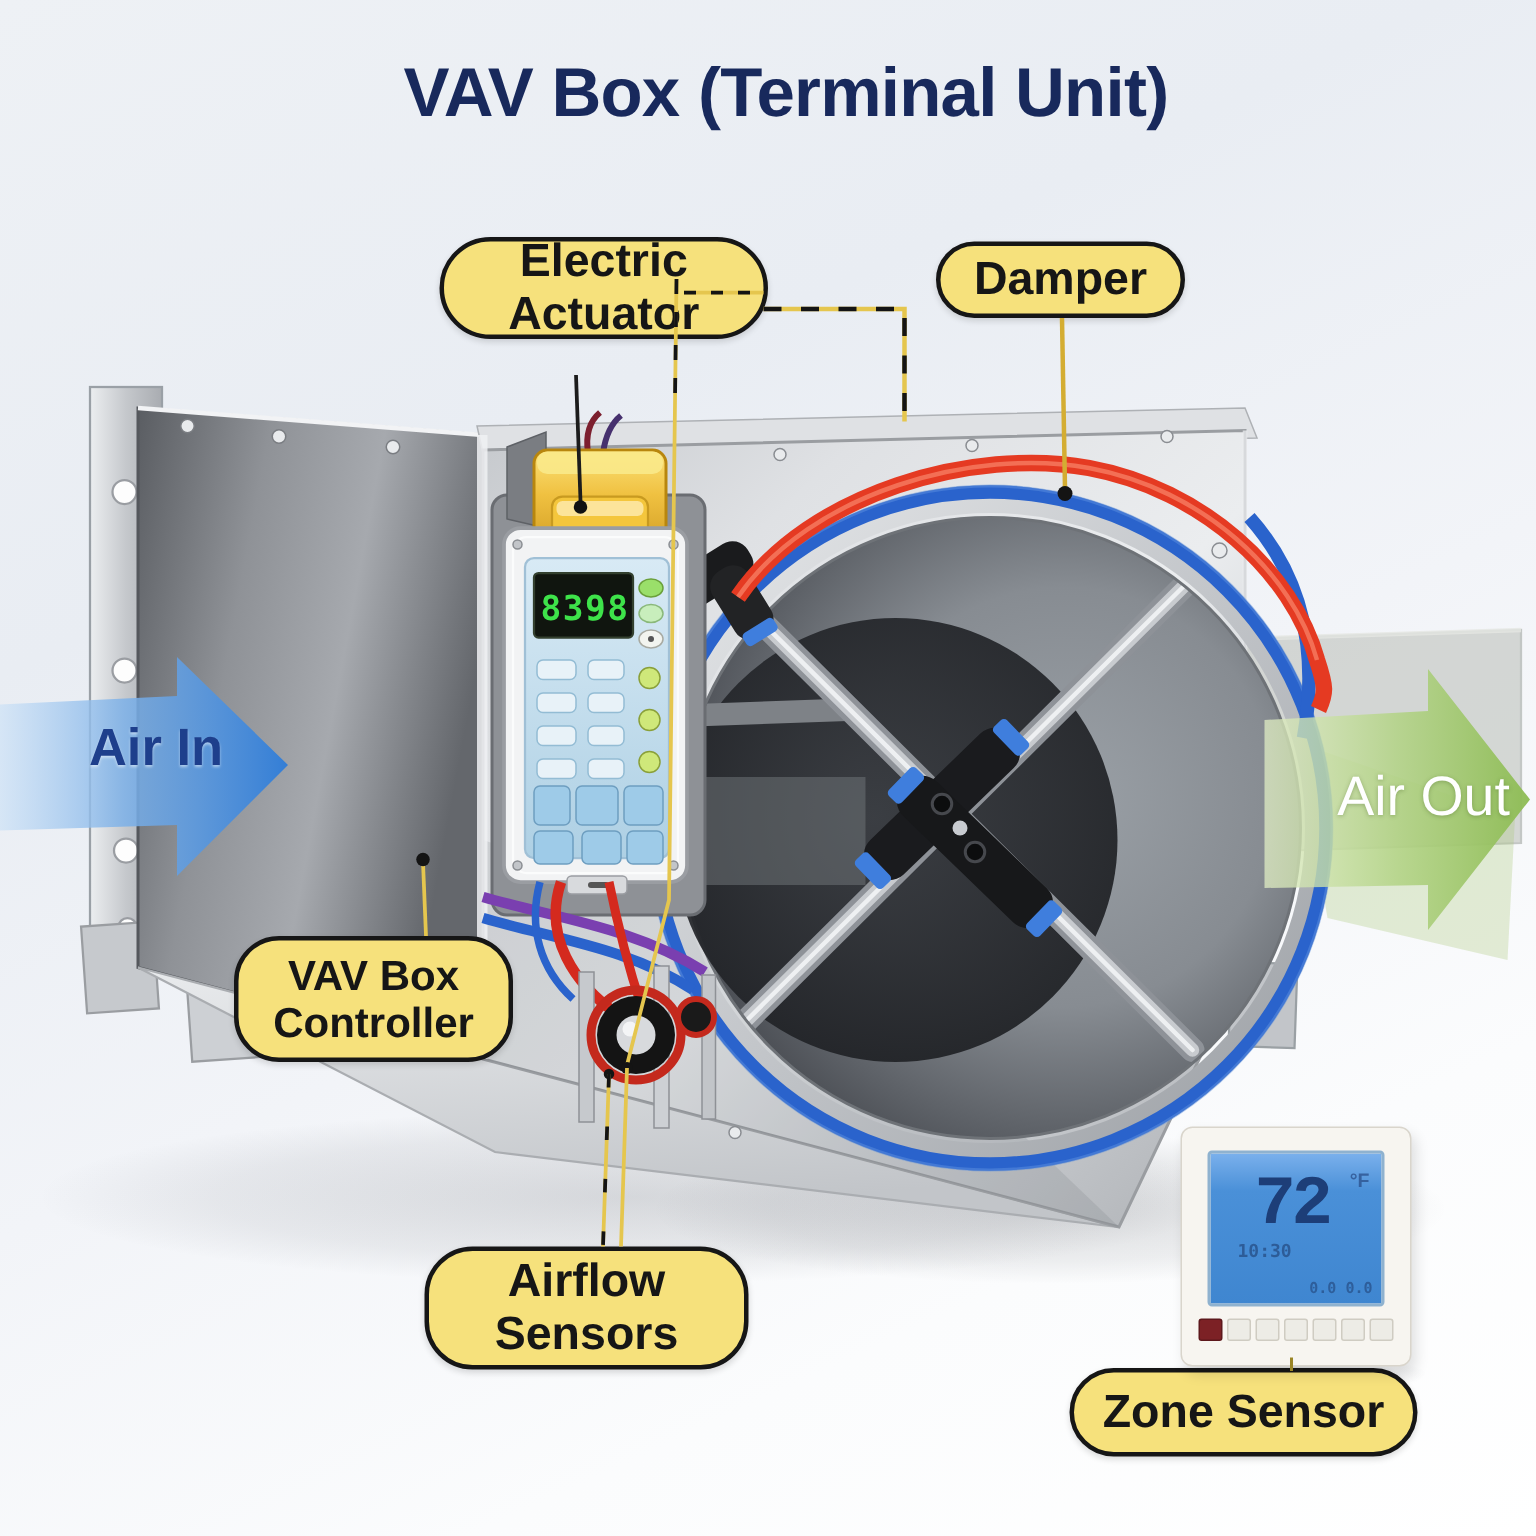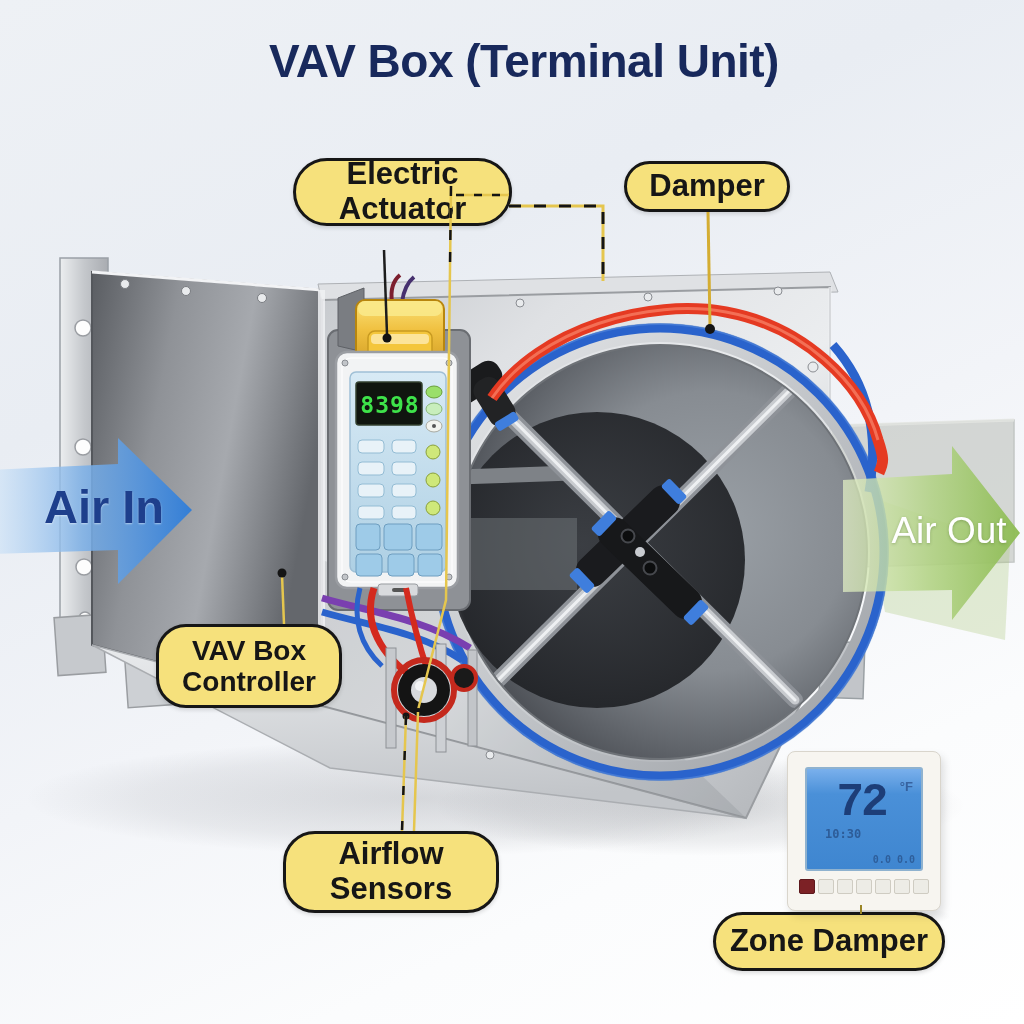--- a/index.html
+++ b/index.html
@@ -19,21 +19,21 @@
     color:#161616;font-weight:700;line-height:1.12;white-space:pre-line;
     box-shadow:0 2px 4px rgba(0,0,0,.14);box-sizing:border-box;
   }
   #pill-electric-actuator{left:293px;top:158px;width:219px;height:68px;border-radius:36px;font-size:31px;}
   #pill-damper{left:624px;top:161px;width:166px;height:51px;border-radius:26px;font-size:31px;}
   #pill-vav-controller{left:156px;top:624px;width:186px;height:84px;border-radius:30px;font-size:28px;}
   #pill-airflow-sensors{left:283px;top:831px;width:216px;height:82px;border-radius:32px;font-size:31px;}
   #pill-zone-sensor{left:713px;top:912px;width:232px;height:59px;border-radius:30px;font-size:31px;}
   #air-in-text{
     left:24px;top:479px;width:160px;text-align:center;
-    font-size:47px;font-weight:700;color:#1e3f8c;text-shadow:0 1px 2px rgba(255,255,255,.5);
+    font-size:35px;font-weight:700;color:#1e3f8c;text-shadow:0 1px 2px rgba(255,255,255,.5);
   }
   #air-out-text{
     left:876px;top:510px;width:146px;text-align:center;
     font-size:37px;font-weight:400;color:#ffffff;text-shadow:0 1px 3px rgba(60,90,30,.35);
   }
   
   #thermostat{
     left:787px;top:751px;width:152px;height:158px;background:#f7f5f0;
     border:1px solid #d9d5cc;border-radius:8px;box-shadow:3px 5px 9px rgba(0,0,0,.12);
   }
@@ -325,21 +325,21 @@
   <div id="air-in-text" class="abs">Air In</div>
   <div id="air-out-text" class="abs">Air Out</div>
 
   <div id="pill-electric-actuator" class="pill">Electric
 Actuator</div>
   <div id="pill-damper" class="pill">Damper</div>
   <div id="pill-airflow-sensors" class="pill">Airflow
 Sensors</div>
   <div id="pill-vav-controller" class="pill">VAV Box
 Controller</div>
-  <div id="pill-zone-sensor" class="pill">Zone Damper</div>
+  <div id="pill-zone-sensor" class="pill">Zone Sensor</div>
 
   <div id="thermostat" class="abs">
     <div id="thermo-screen">
       <span id="thermo-temp">72</span>
       <span id="thermo-unit">°F</span>
       <span id="thermo-time">10:30</span>
       <span id="thermo-aux">0.0 0.0</span>
     </div>
     <div id="thermo-buttons">
       <div class="thermo-btn power"></div>

